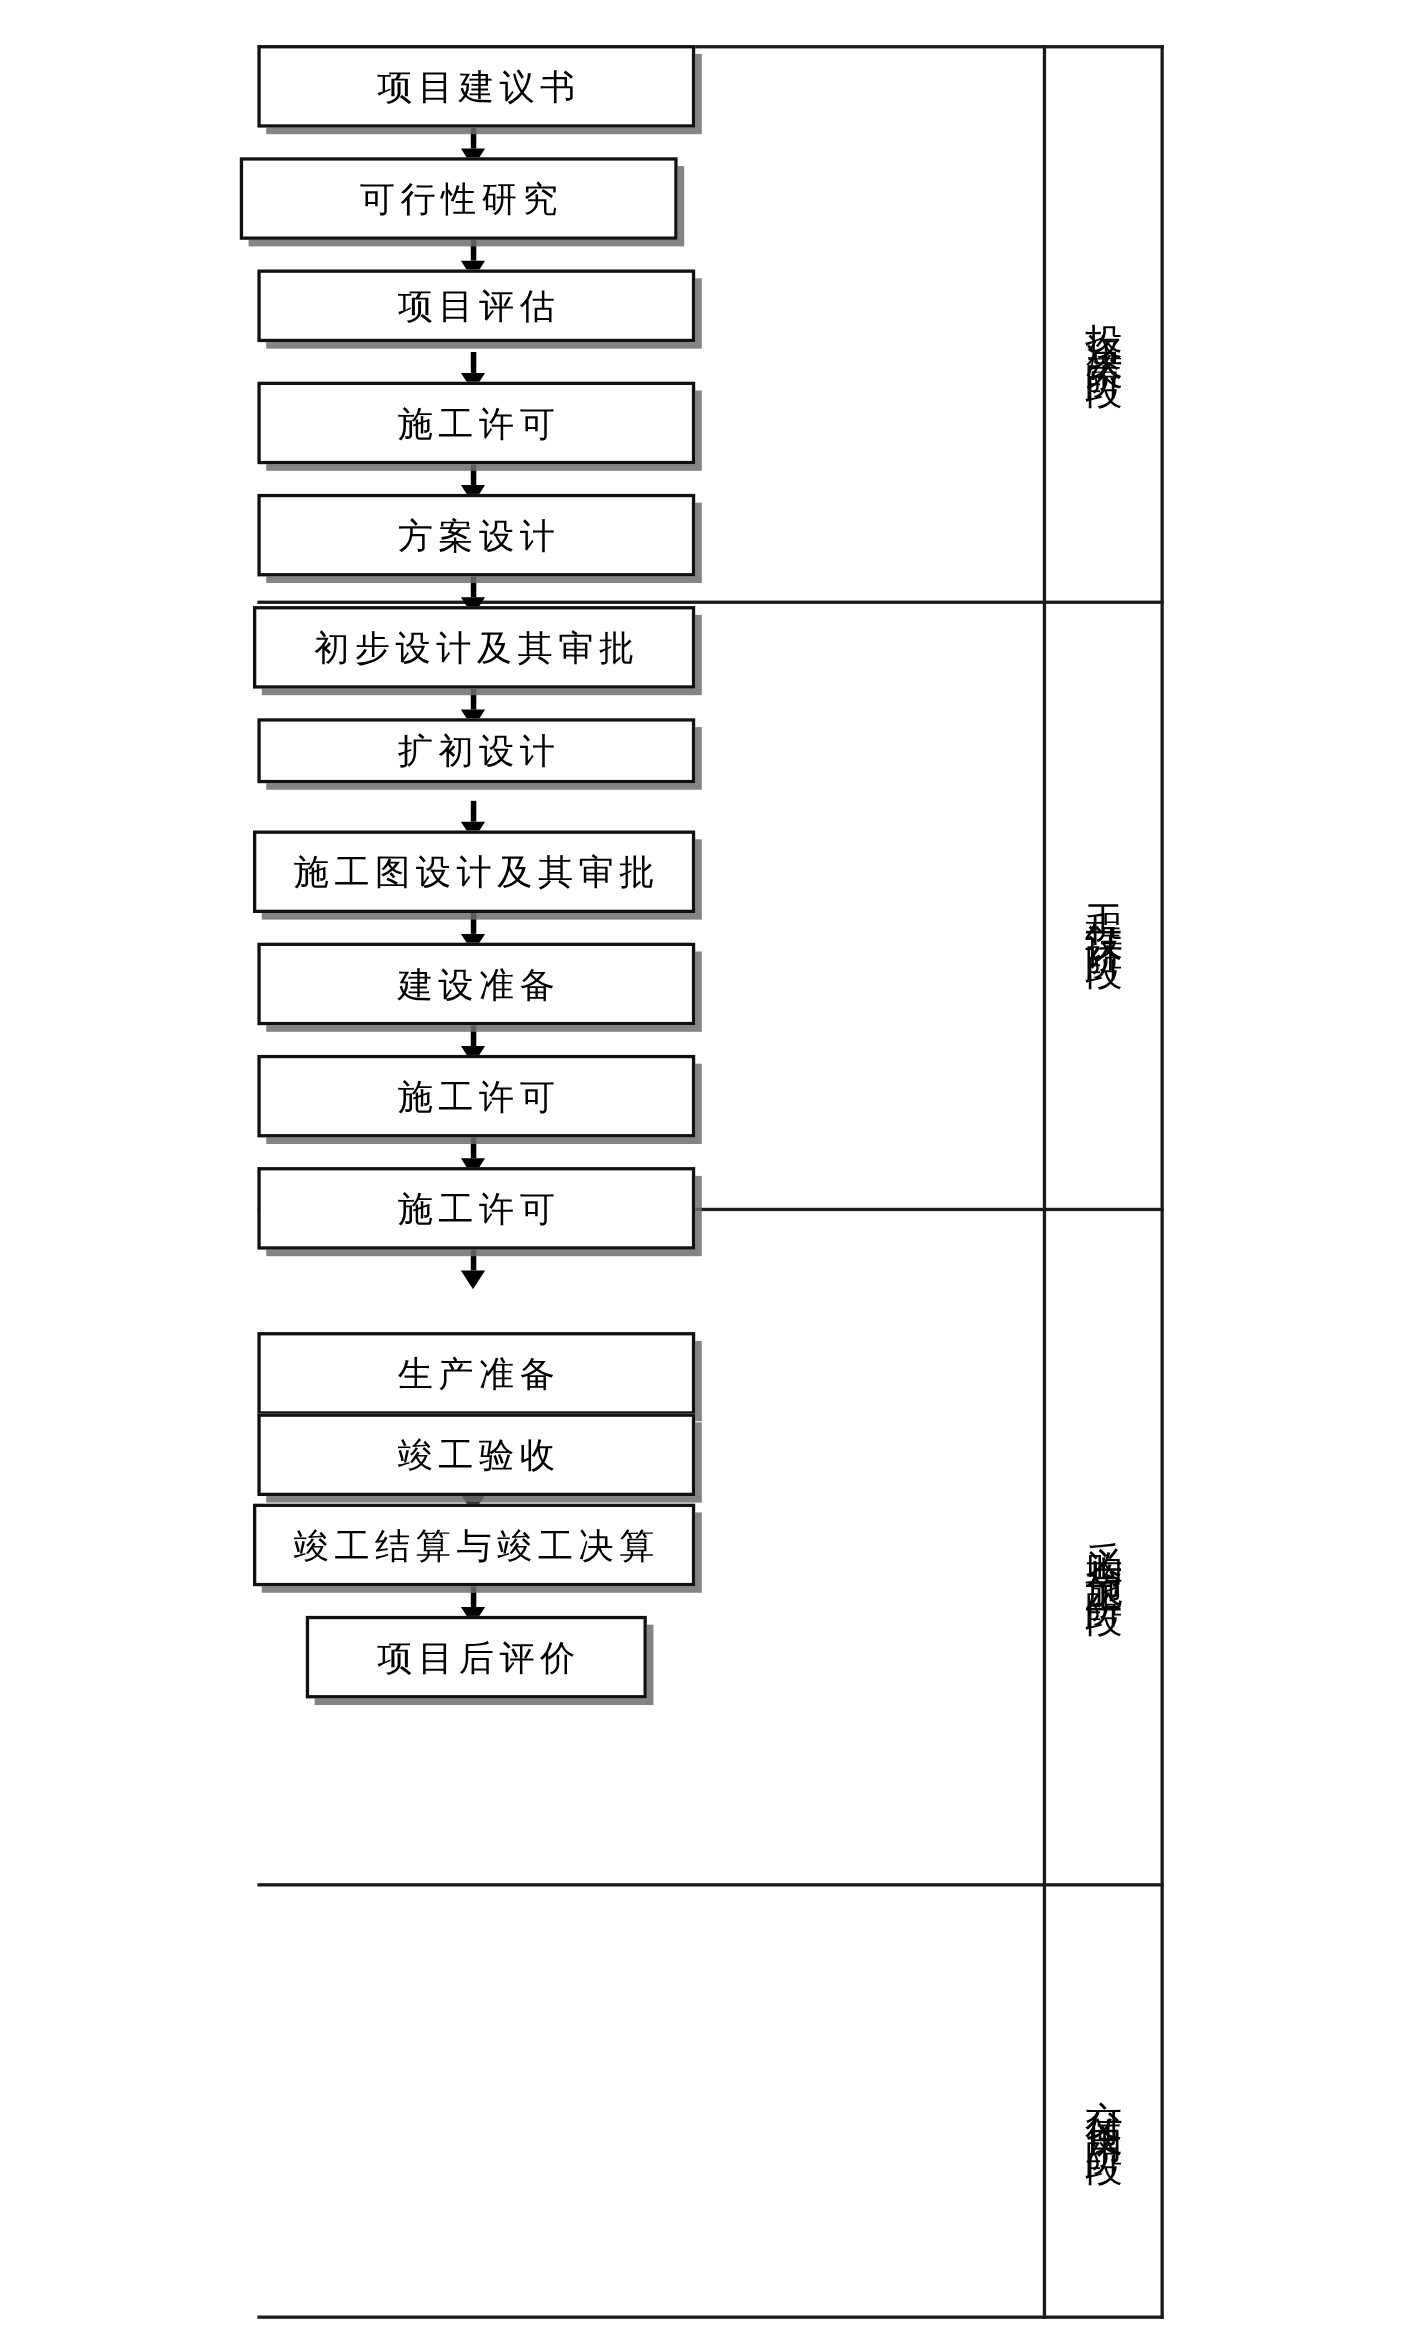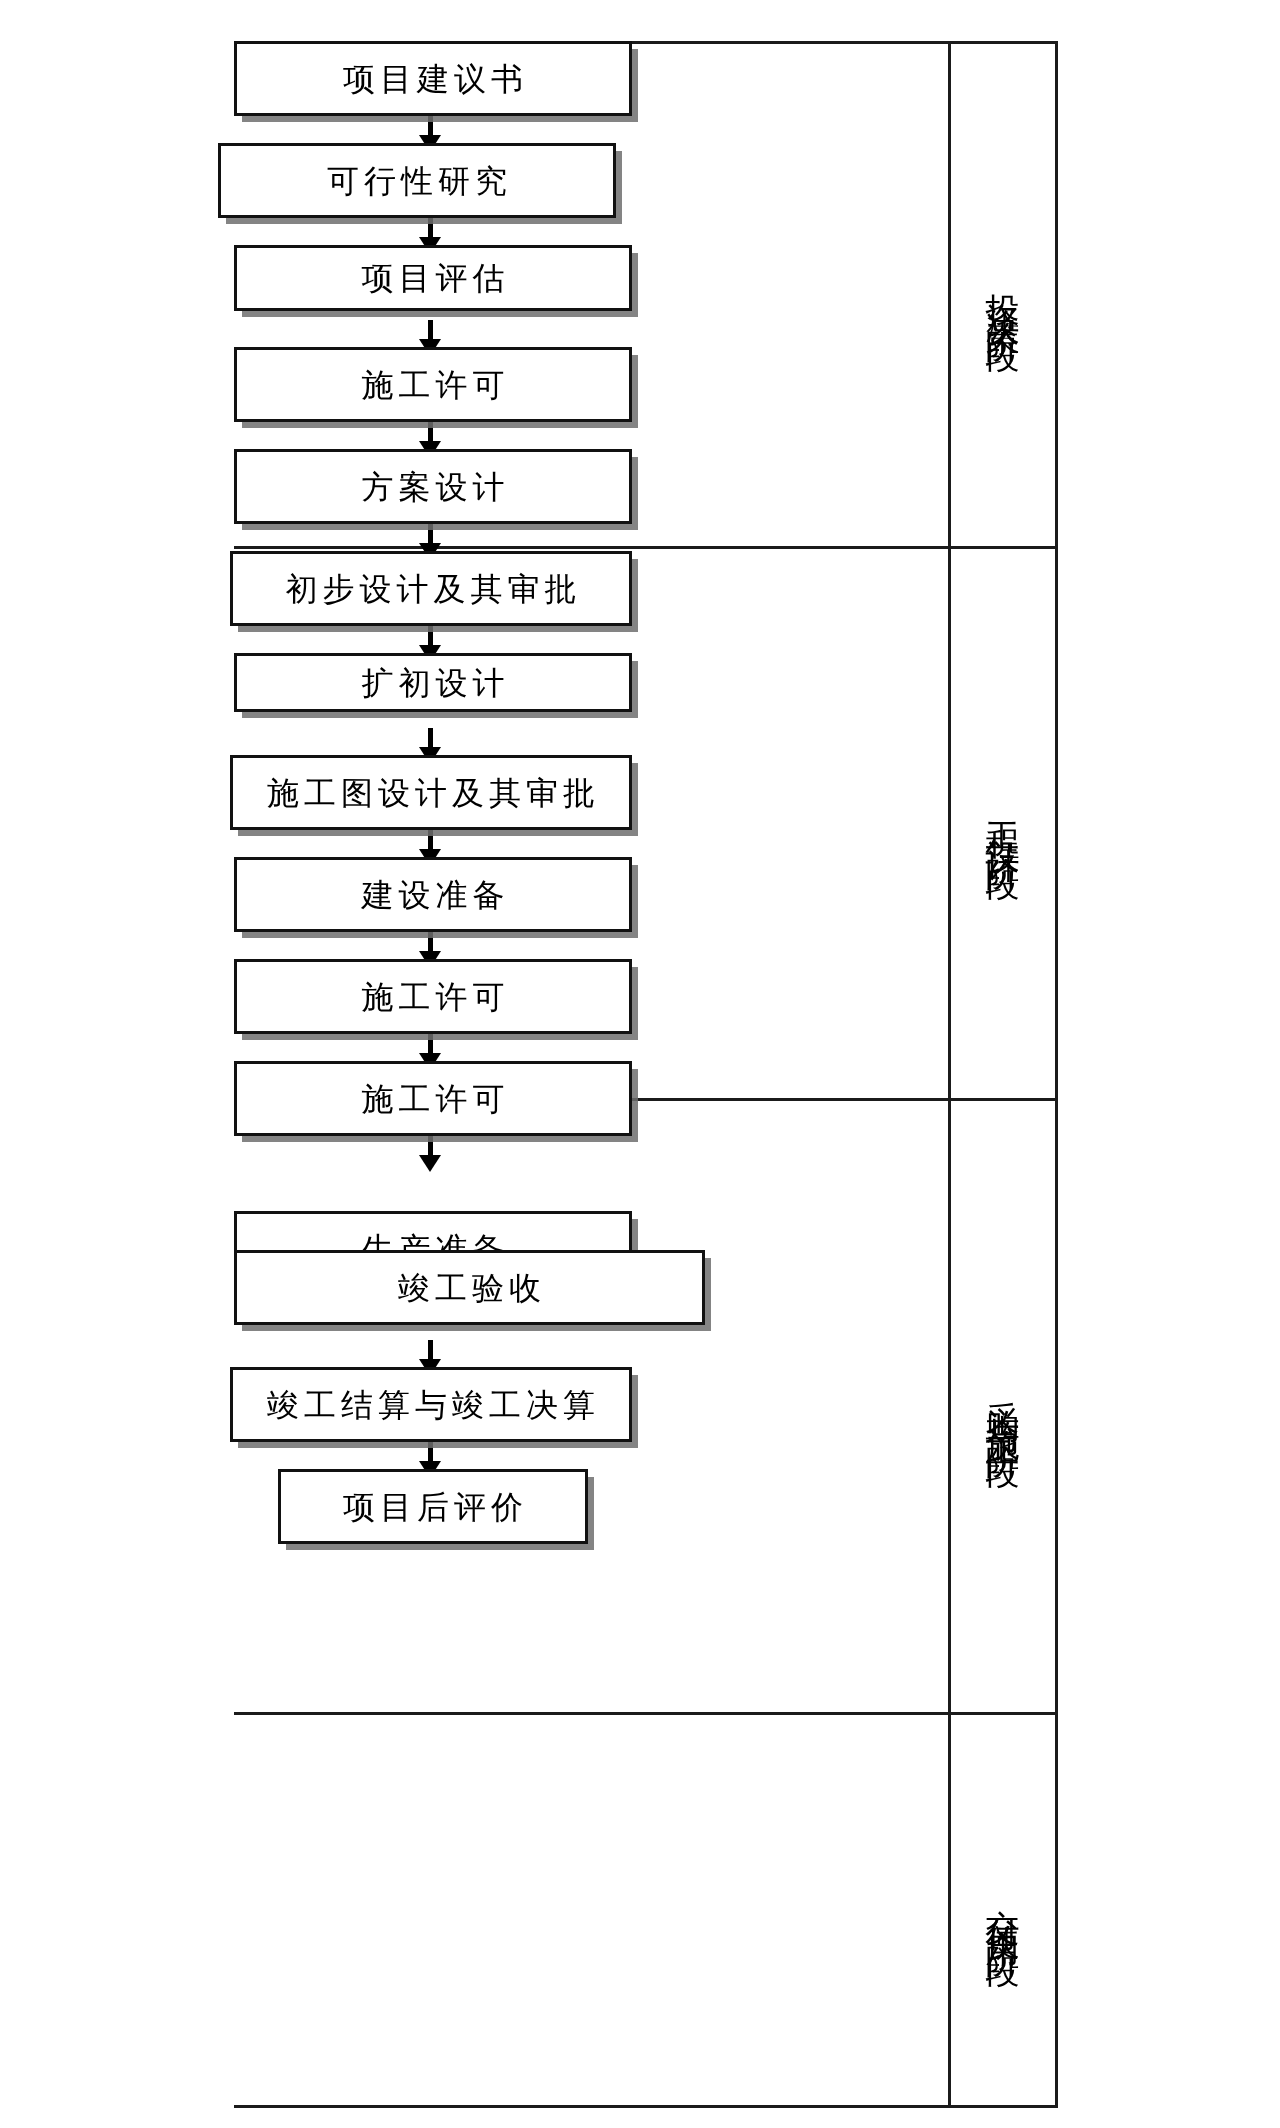--- a/index.html
+++ b/index.html
@@ -196,21 +196,21 @@
   </div>
   <div class="node" style="left:234px; top:959px; width:398px; height:75px;">
     <span class="node-label">施工许可</span>
   </div>
   <div class="node" style="left:234px; top:1061px; width:398px; height:75px;">
     <span class="node-label">施工许可</span>
   </div>
   <div class="node" style="left:234px; top:1163px; width:398px; height:75px;margin-top:48px;">
     <span class="node-label">生产准备</span>
   </div>
-  <div class="node" style="left:234px; top:1250px; width:471px; height:75px;">
+  <div class="node" style="left:234px; top:1285px; width:398px; height:75px;">
     <span class="node-label">竣工验收</span>
   </div>
   <div class="node" style="left:230px; top:1367px; width:402px; height:75px;">
     <span class="node-label">竣工结算与竣工决算</span>
   </div>
   <div class="node" style="left:278px; top:1469px; width:310px; height:75px;">
     <span class="node-label">项目后评价</span>
   </div>
 
   <div class="phase-label" style="left:951px; top:41px; width:104px; height:505px;">

